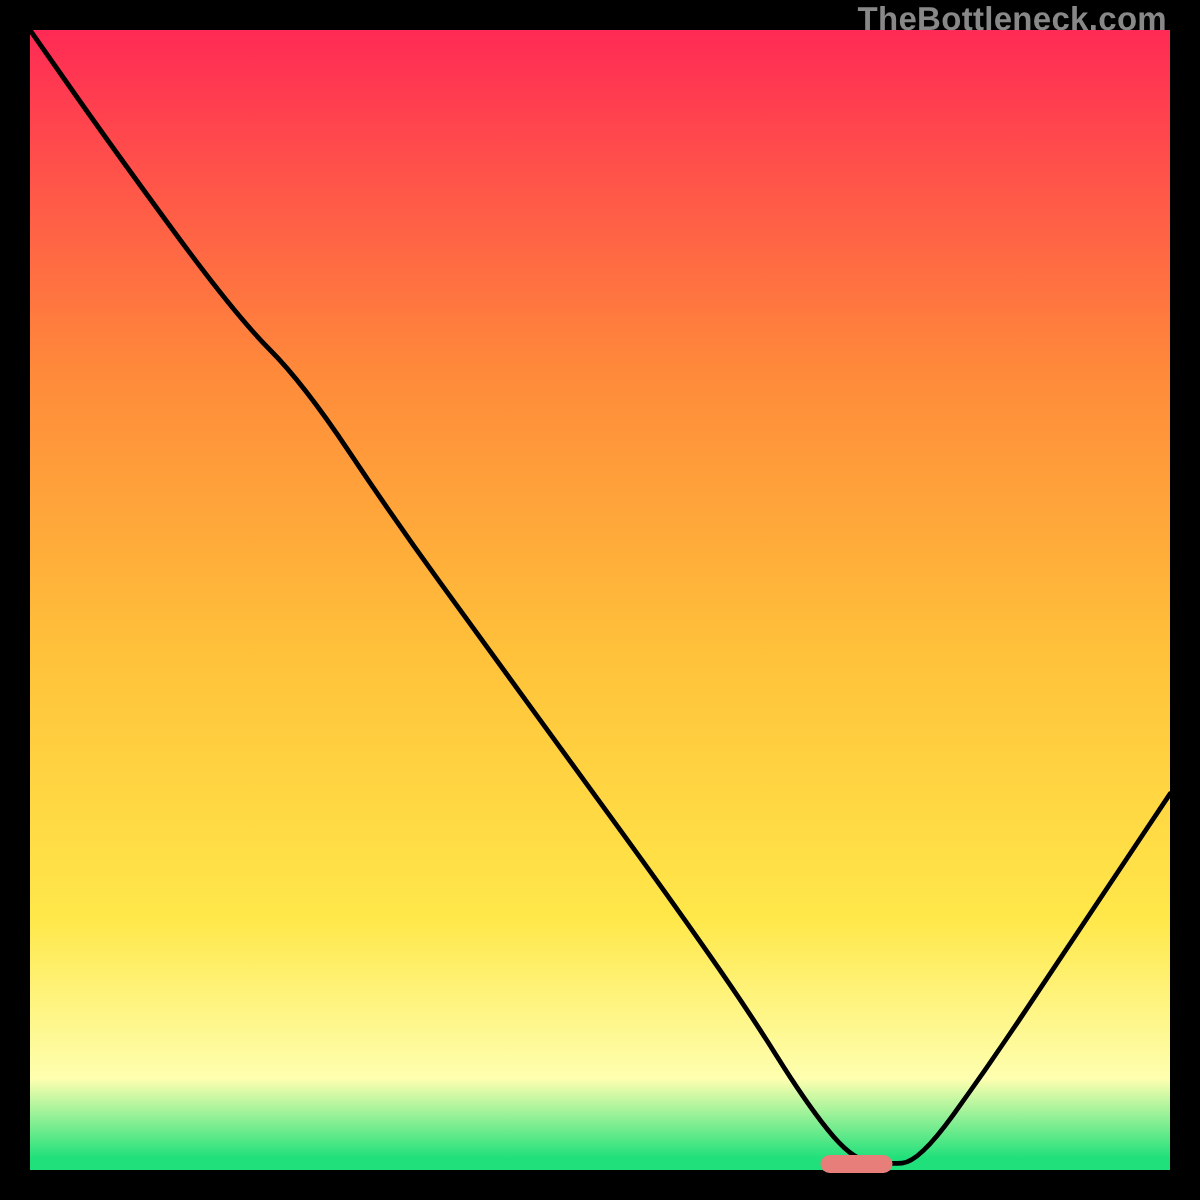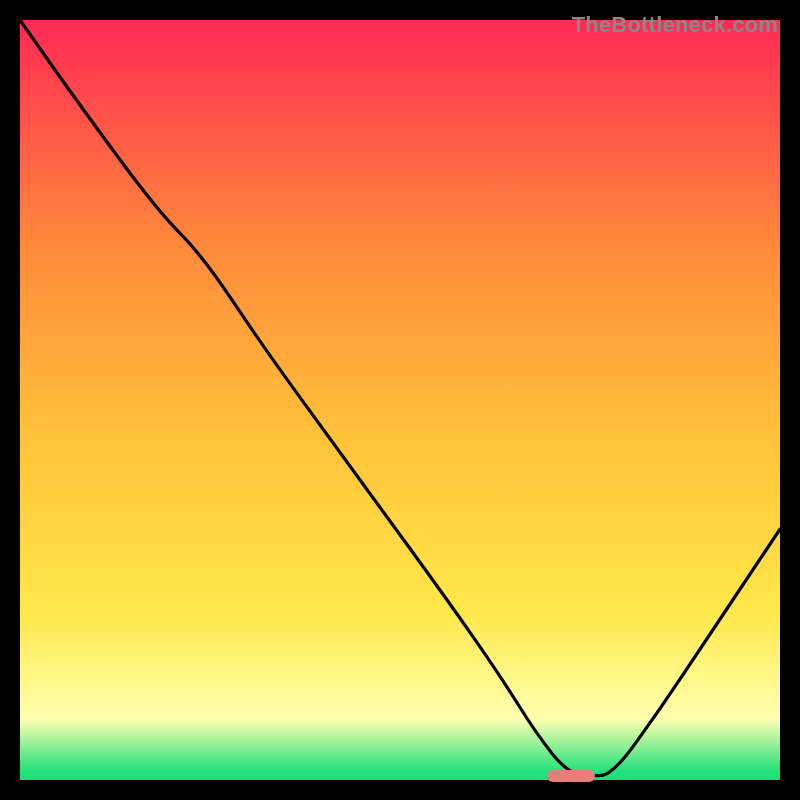--- a/index.html
+++ b/index.html
@@ -39,21 +39,20 @@
   }
   .watermark {
     position: absolute;
     top: 0px;
     right: 22px;
     font-size: 22px;
     font-weight: 600;
     color: #888;
     letter-spacing: 0.2px;
     user-select: none;
-    margin-top: 12px;
   }
 </style>
 </head>
 <body>
 
 <div class="frame">
 
   <svg class="gradient" viewBox="0 0 760 760" preserveAspectRatio="none">
     <defs>
       <linearGradient id="heat" x1="0" y1="0" x2="0" y2="1">

